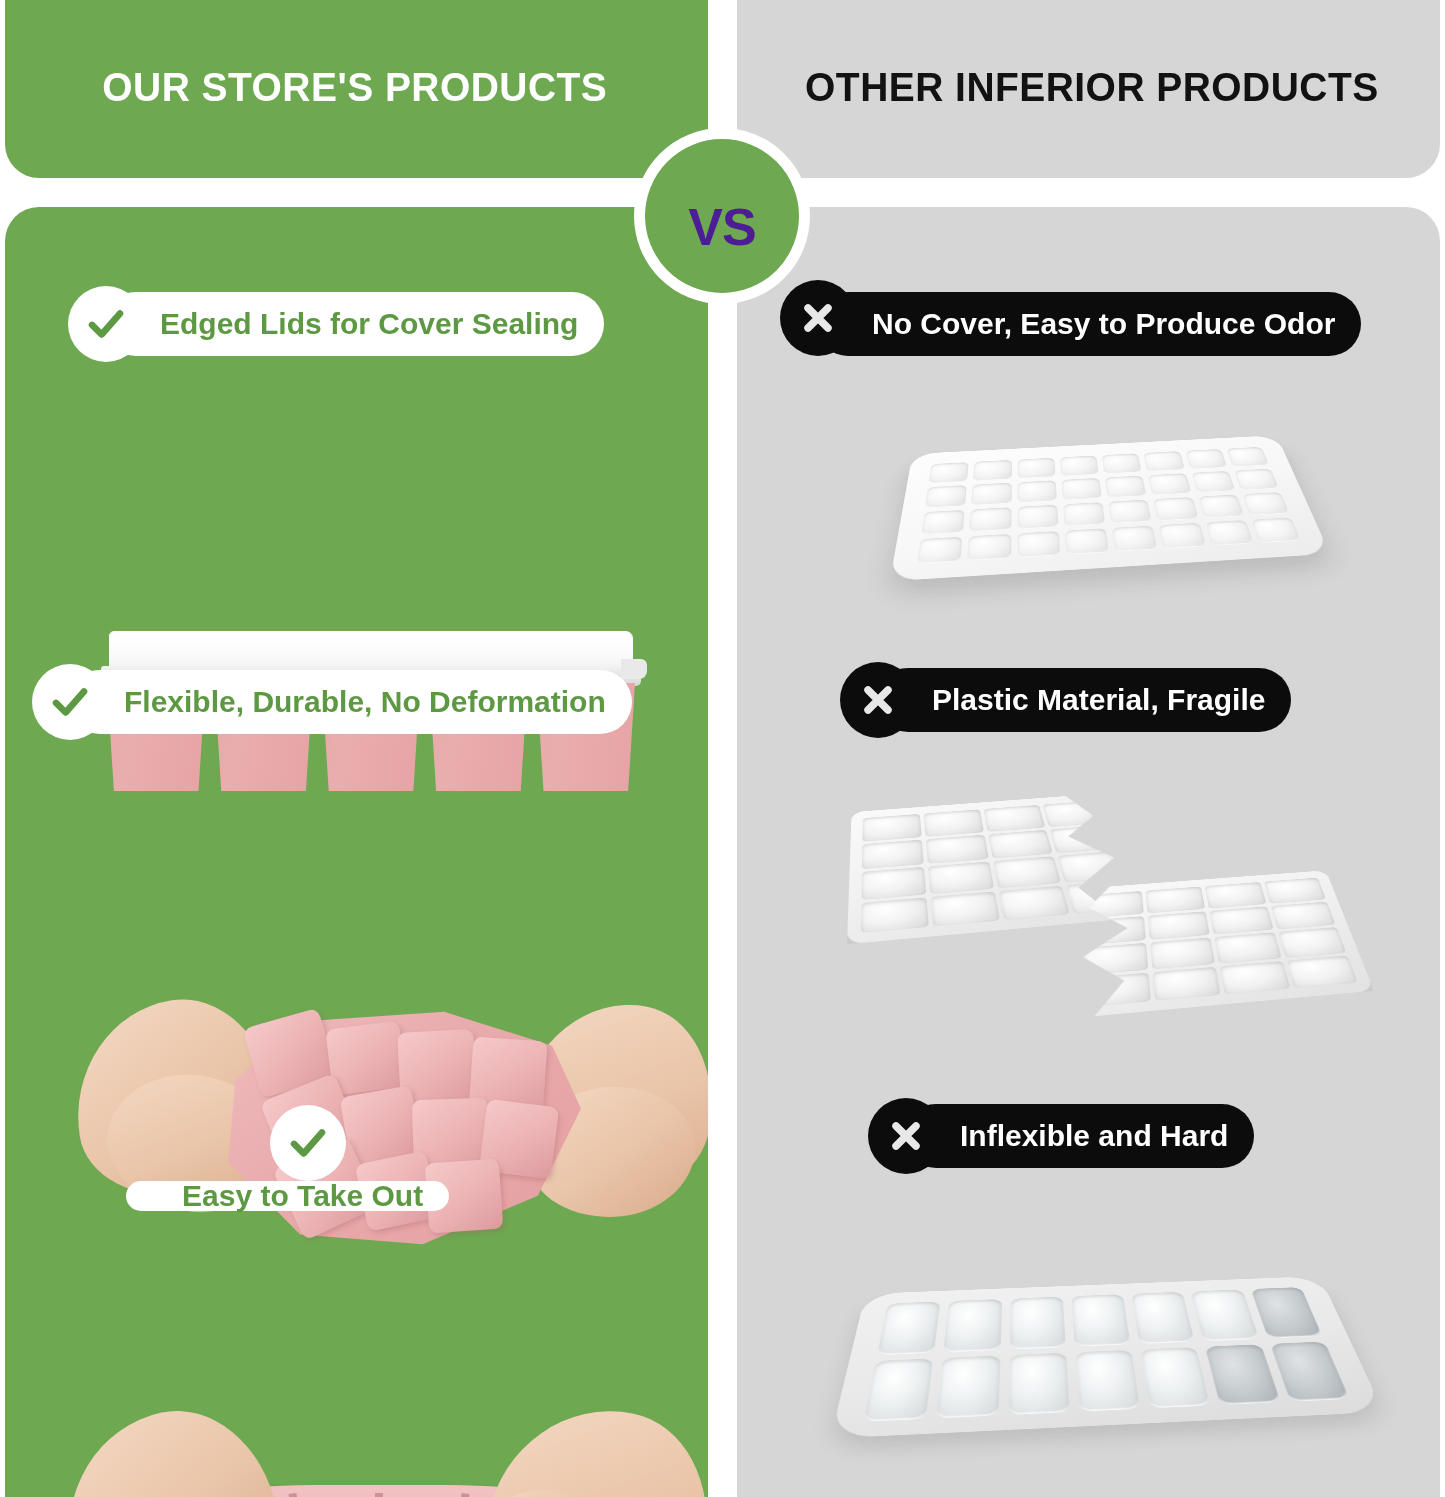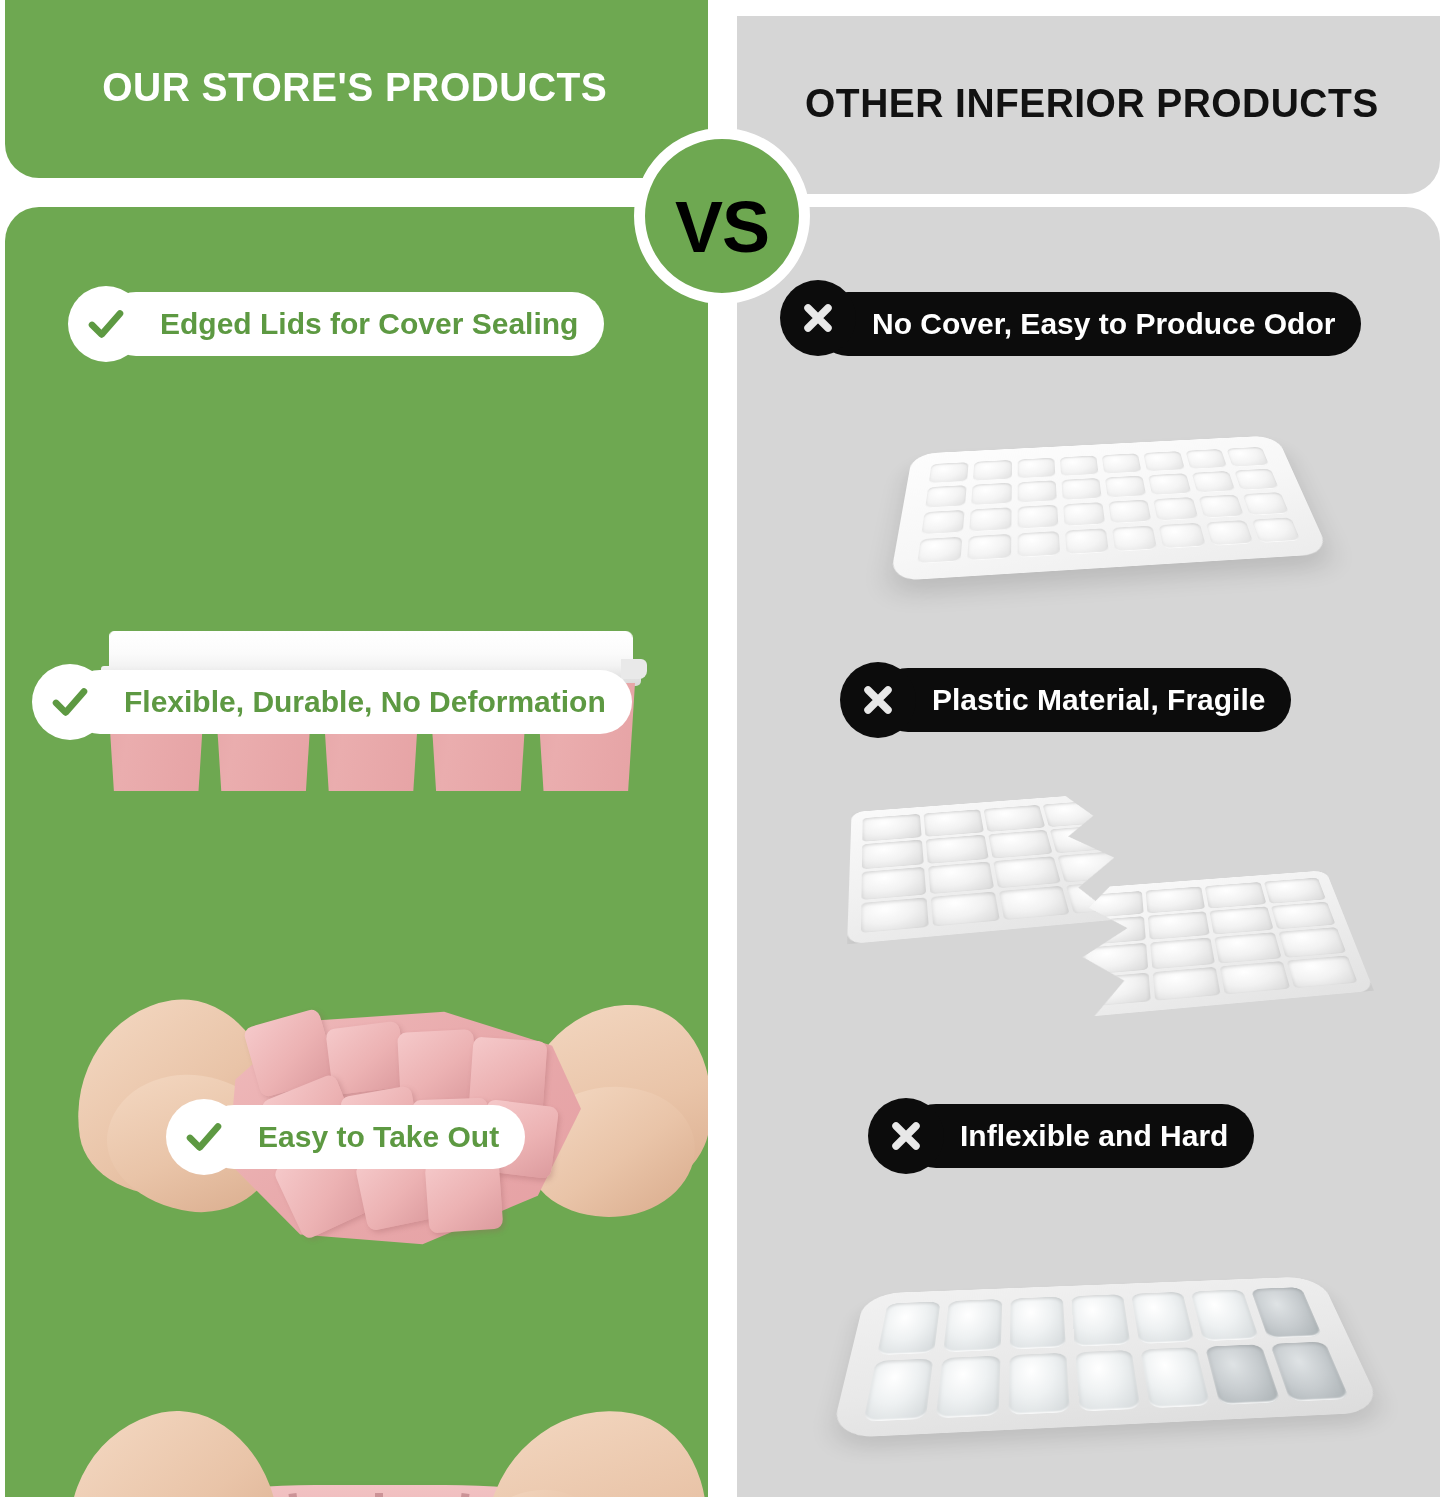--- a/index.html
+++ b/index.html
@@ -42,21 +42,20 @@
     left: 5px;
     width: 703px;
     background: #6ea851;
     padding: 0 20px 4px 16px;
   }
   .header-bar.right {
     left: 737px;
     width: 703px;
     background: #d6d6d6;
     padding: 0 14px 4px 20px;
-    margin-top: 16px;
   }
   .header-title {
     font-size: 41px;
     font-weight: bold;
     letter-spacing: 0.5px;
     white-space: nowrap;
     font-stretch: condensed;
     transform: scaleX(0.95);
   }
   .header-bar.left .header-title { color: #ffffff; }
@@ -72,22 +71,22 @@
     border-radius: 50%;
     background: #6ea851;
     border: 11px solid #ffffff;
     box-sizing: border-box;
     display: flex;
     align-items: center;
     justify-content: center;
     z-index: 40;
   }
   .vs-badge .vs-text {
-    color: #000000;
-    font-size: 72px;
+    color: #4c1d95;
+    font-size: 52px;
     font-weight: bold;
     letter-spacing: -1px;
     line-height: 1;
     transform: translateY(-2px);
     margin-top: 25px;
   }
 
   
   .panel {
     position: absolute;
@@ -151,21 +150,21 @@
   .pill.bad .pill-icon { background: #0c0c0c; }
   .pill.bad .pill-body { background: #0c0c0c; }
   .pill.bad .pill-label { color: #ffffff; }
 
   .check-glyph { width: 42px; height: 42px; display:block; }
   .x-glyph { width: 40px; height: 40px; display:block; }
 
   
   .pill-l1 { left: 68px;  top: 292px; }
   .pill-l2 { left: 32px;  top: 670px; }
-  .pill-l3 { left: 166px; top: 1105px; }
+  .pill-l3 { left: 166px; top: 1105px; flex-direction: column; }
   .pill-r1 { left: 780px; top: 292px; align-items: flex-end; }
   .pill-r2 { left: 840px; top: 668px; }
   .pill-r3 { left: 868px; top: 1104px; }
 
   
   .figure { position: absolute; }
 
   
   .fig-l1 { left: 96px; top: 424px; width: 540px; height: 170px; }
   .lid {

